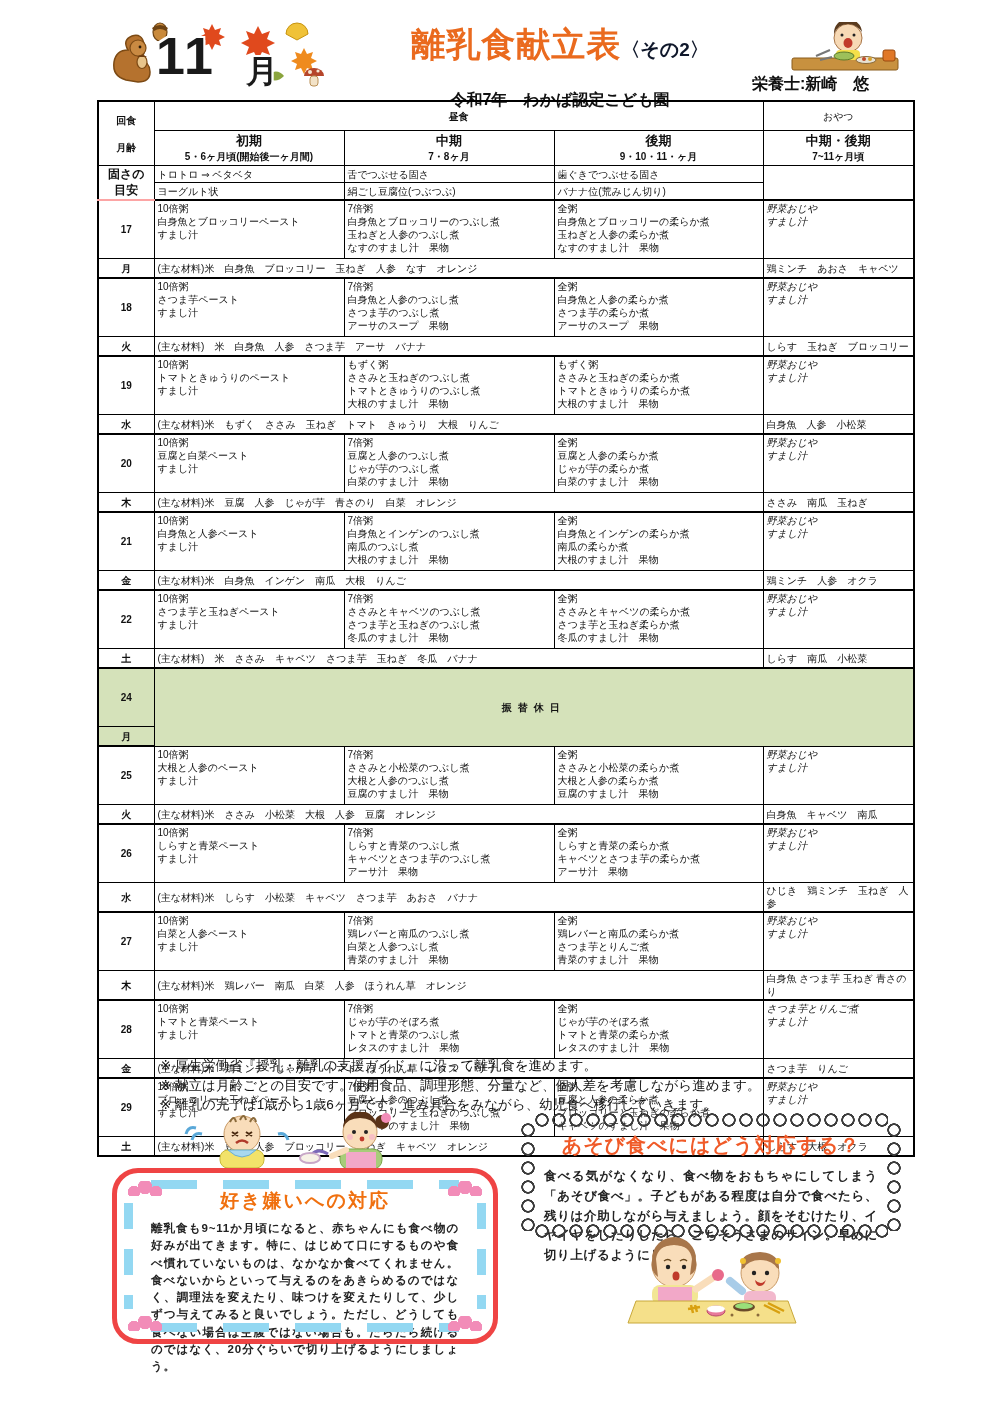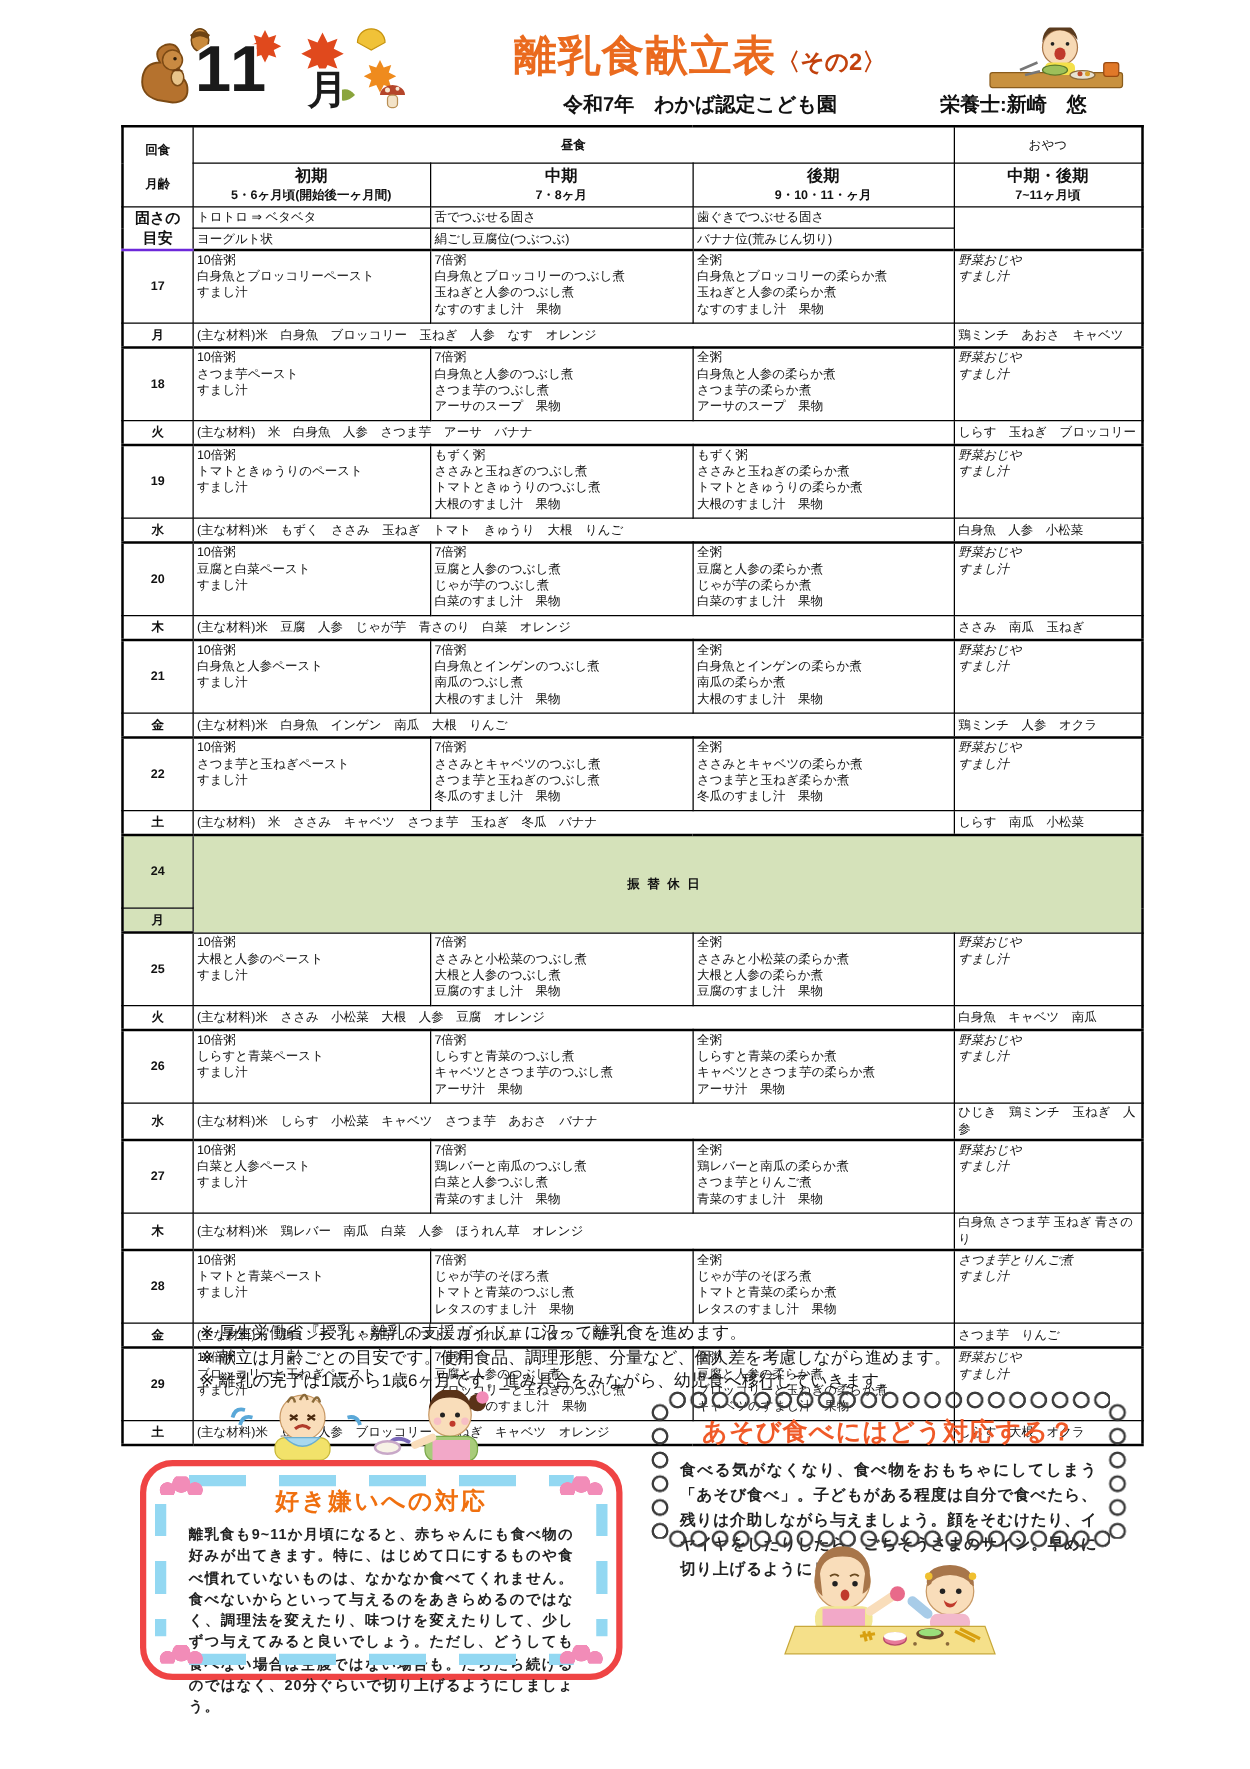--- a/index.html
+++ b/index.html
@@ -10,22 +10,22 @@
   }
   
   .hdr{position:absolute;left:0;top:0;width:1000px;height:100px;}
   .month-wrap{position:absolute;left:108px;top:18px;width:230px;height:78px;}
   .month-num{position:absolute;left:48px;top:8px;font-size:52px;font-weight:bold;color:#1a1a1a;
     text-shadow:-2px -2px 0 #fff,2px -2px 0 #fff,-2px 2px 0 #fff,2px 2px 0 #fff;letter-spacing:2px;}
   .month-kanji{position:absolute;left:138px;top:32px;font-size:32px;font-weight:bold;color:#1a1a1a;
     text-shadow:-2px -2px 0 #fff,2px -2px 0 #fff,-2px 2px 0 #fff,2px 2px 0 #fff;}
   .title-wrap{position:absolute;left:330px;top:22px;width:460px;text-align:center;}
   .main-title{font-size:34px;font-weight:bold;color:#ea6a1e;letter-spacing:1px;display:inline;}
-  .title-suffix{font-size:19px;font-weight:bold;color:#c2410c;display:inline;}
-  .subtitle{margin-top:6px;font-size:16px;font-weight:bold;color:#111;}
+  .title-suffix{font-size:19px;font-weight:bold;color:#0f172a;display:inline;}
+  .subtitle{margin-top:22px;font-size:16px;font-weight:bold;color:#111;}
   .nutritionist{position:absolute;left:752px;top:74px;width:170px;font-size:16px;font-weight:bold;color:#111;}
   
   table.menu{border-collapse:collapse;table-layout:fixed;width:816px;
     position:absolute;left:97px;top:100px;}
   table.menu td{border:1px solid #000;font-size:10px;line-height:1.3;
     padding:1px 3px;vertical-align:middle;overflow:hidden;}
   table.menu{border:2px solid #000;}
   td.c-corner{text-align:center;font-weight:bold;font-size:13px;line-height:1.2;}
   td.h-lunch{text-align:center;font-weight:bold;font-size:14px;height:26px;}
   td.h-snack{text-align:center;font-size:13px;}
@@ -181,21 +181,21 @@
       <td class="h-stage">
         <div class="stage-label">後期</div>
         <div class="stage-sub">9・10・11・ヶ月</div>
       </td>
       <td class="h-stage">
         <div class="stage-label">中期・後期</div>
         <div class="stage-sub">7~11ヶ月頃</div>
       </td>
     </tr>
     <tr>
-      <td rowspan="2" class="c-corner" style="font-size:12px;border-bottom:2px solid #6d28d9;">
+      <td rowspan="2" class="c-corner" style="font-size:12px;border-bottom:2px solid #fca5a5;">
         <div>固さの</div>
         <div>目安</div>
       </td>
       <td class="h-firm">トロトロ ⇒ ベタベタ</td>
       <td class="h-firm">舌でつぶせる固さ</td>
       <td class="h-firm">歯ぐきでつぶせる固さ</td>
       <td rowspan="2" style="border-bottom:2px solid #000;"></td>
     </tr>
     <tr class="hdr-row">
       <td class="h-firm">ヨーグルト状</td>

